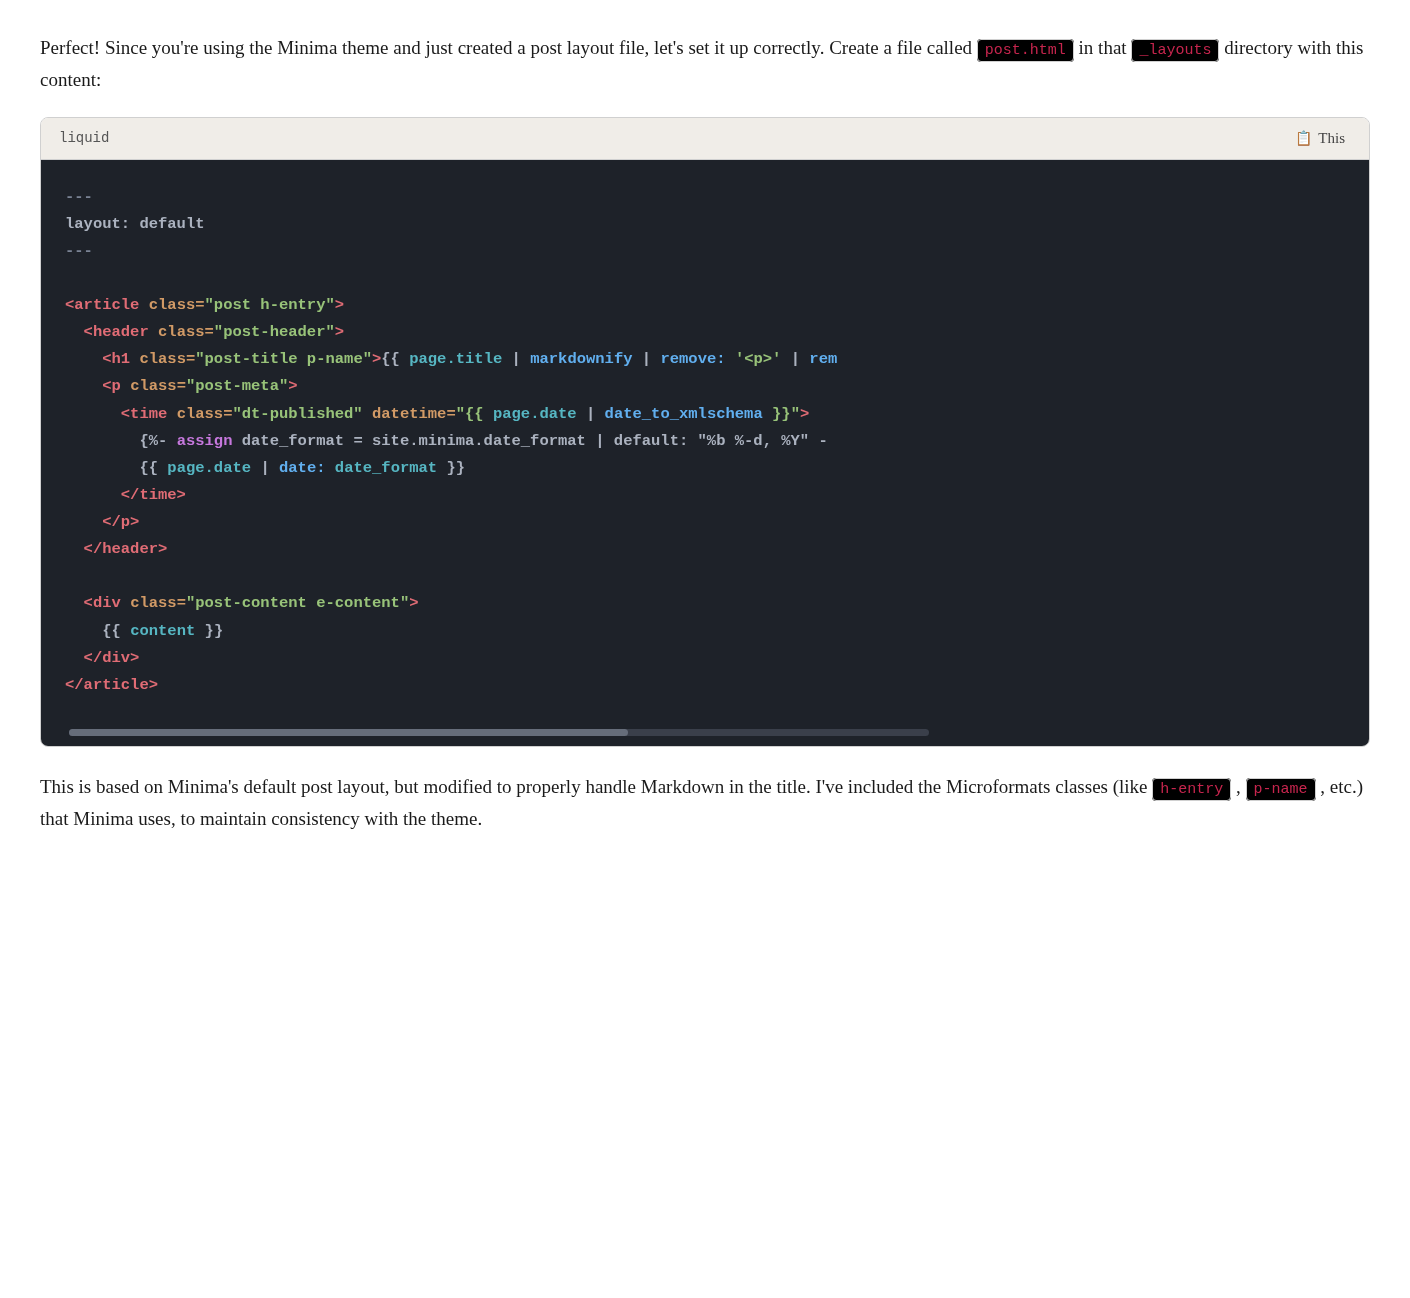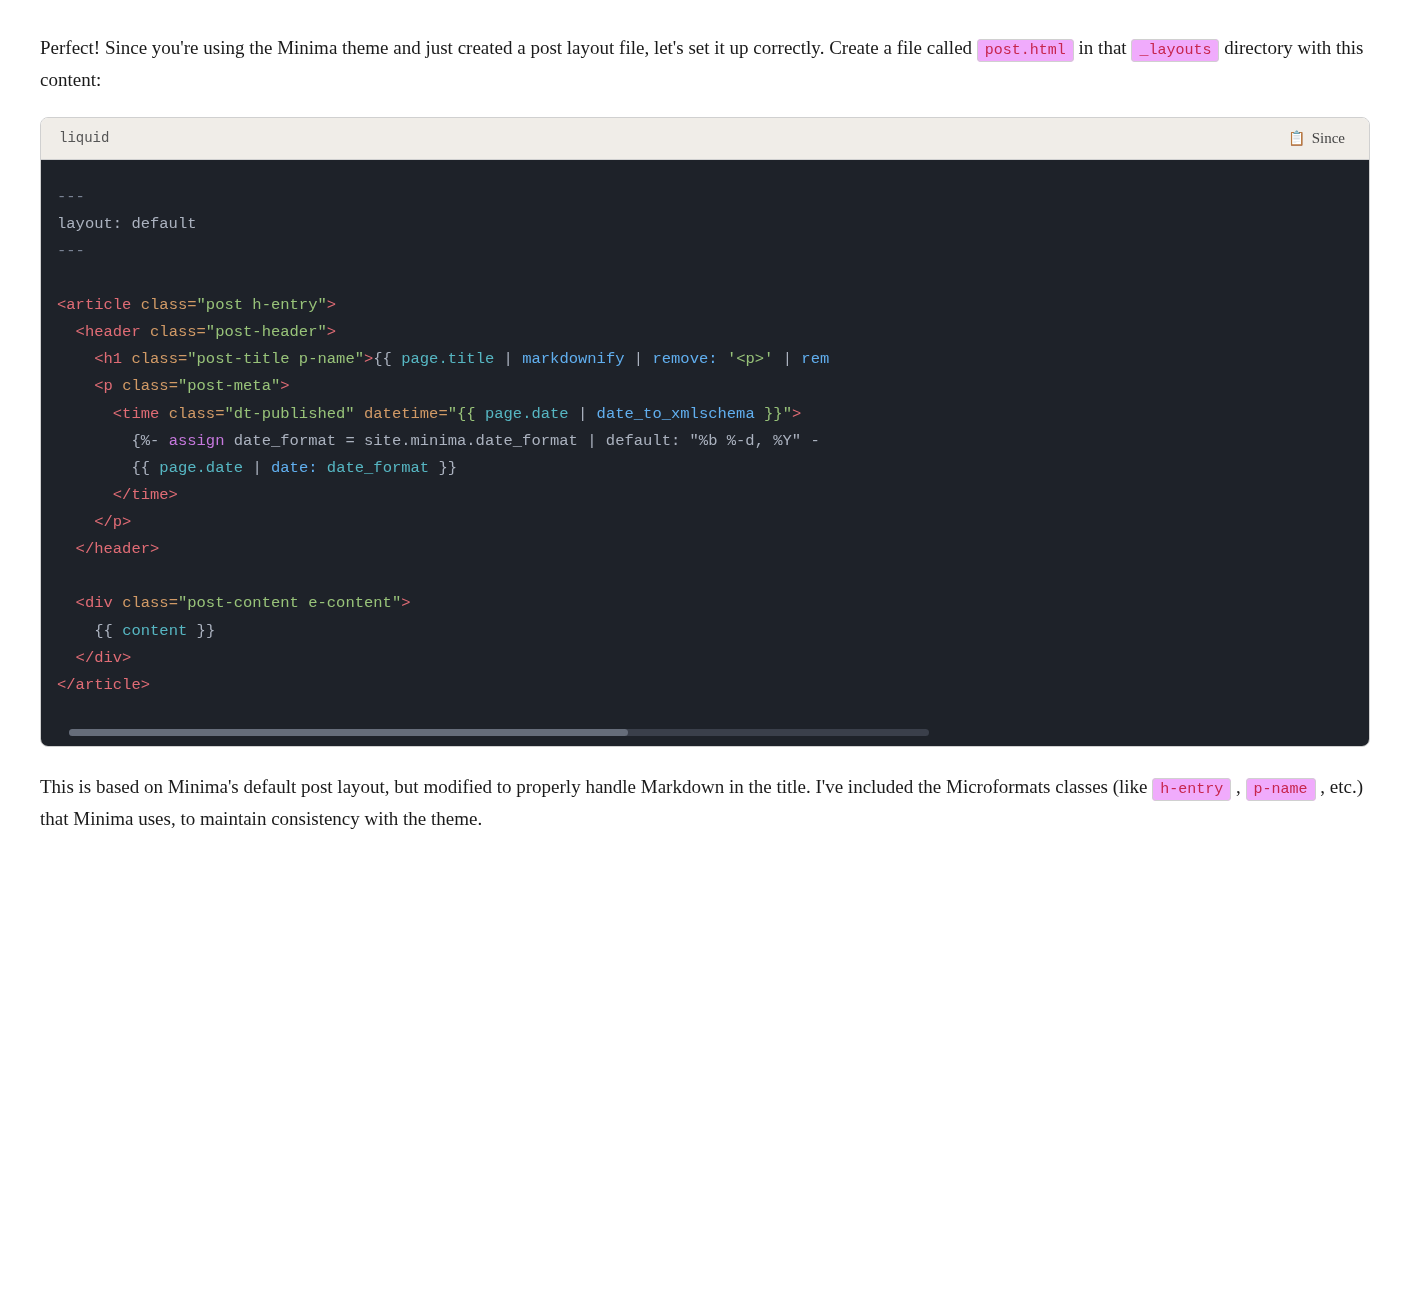--- a/index.html
+++ b/index.html
@@ -18,21 +18,21 @@
     }
 
     .intro-text {
       line-height: 1.7;
       margin-bottom: 20px;
     }
 
     .inline-code {
       font-family: 'Courier New', Courier, monospace;
       font-size: 15px;
-      background: #f0abfc;
+      background: #000000;
       border: 1px solid #d0d0d0;
       border-radius: 4px;
       padding: 2px 7px;
       color: #c7254e;
     }
 
     .code-block-wrapper {
       border-radius: 8px;
       overflow: hidden;
       margin-bottom: 24px;
@@ -66,22 +66,23 @@
       gap: 6px;
       padding: 2px 6px;
     }
 
     .copy-icon {
       font-size: 14px;
     }
 
     .code-block-body {
       background: #1e2229;
-      padding: 24px 16px;
+      padding: 24px 24px;
       overflow-x: auto;
+      font-weight: bold;
     }
 
     .code-block-body pre {
       font-family: 'Courier New', Courier, monospace;
       font-size: 15.5px;
       line-height: 1.75;
       color: #abb2bf;
       white-space: pre;
     }
 
@@ -132,21 +133,21 @@
 
 <p class="intro-text">
   <span>Perfect! Since you're using the Minima theme and just created a post layout file, let's set it up correctly. Create a file called </span><code class="inline-code">post.html</code><span> in that </span><code class="inline-code">_layouts</code><span> directory with this content:</span>
 </p>
 
 <div class="code-block-wrapper">
   <div class="code-block-header">
     <span class="code-lang-label">liquid</span>
     <button class="copy-button">
       <span class="copy-icon">📋</span>
-      <span>Since</span>
+      <span>This</span>
     </button>
   </div>
   <div class="code-block-body">
     <pre><span class="c-front-matter">---</span>
 <span class="c-assign-value">layout: default</span>
 <span class="c-front-matter">---</span>
 
 <span class="c-tag">&lt;article</span> <span class="c-attr">class=</span><span class="c-string">"post h-entry"</span><span class="c-tag">&gt;</span>
   <span class="c-tag">&lt;header</span> <span class="c-attr">class=</span><span class="c-string">"post-header"</span><span class="c-tag">&gt;</span>
     <span class="c-tag">&lt;h1</span> <span class="c-attr">class=</span><span class="c-string">"post-title p-name"</span><span class="c-tag">&gt;</span><span class="c-value">{{</span> <span class="c-liquid-var">page.title</span> <span class="c-pipe">|</span> <span class="c-liquid-filter">markdownify</span> <span class="c-pipe">|</span> <span class="c-liquid-filter">remove:</span> <span class="c-string">'&lt;p&gt;'</span> <span class="c-pipe">|</span> <span class="c-liquid-filter">rem</span>

